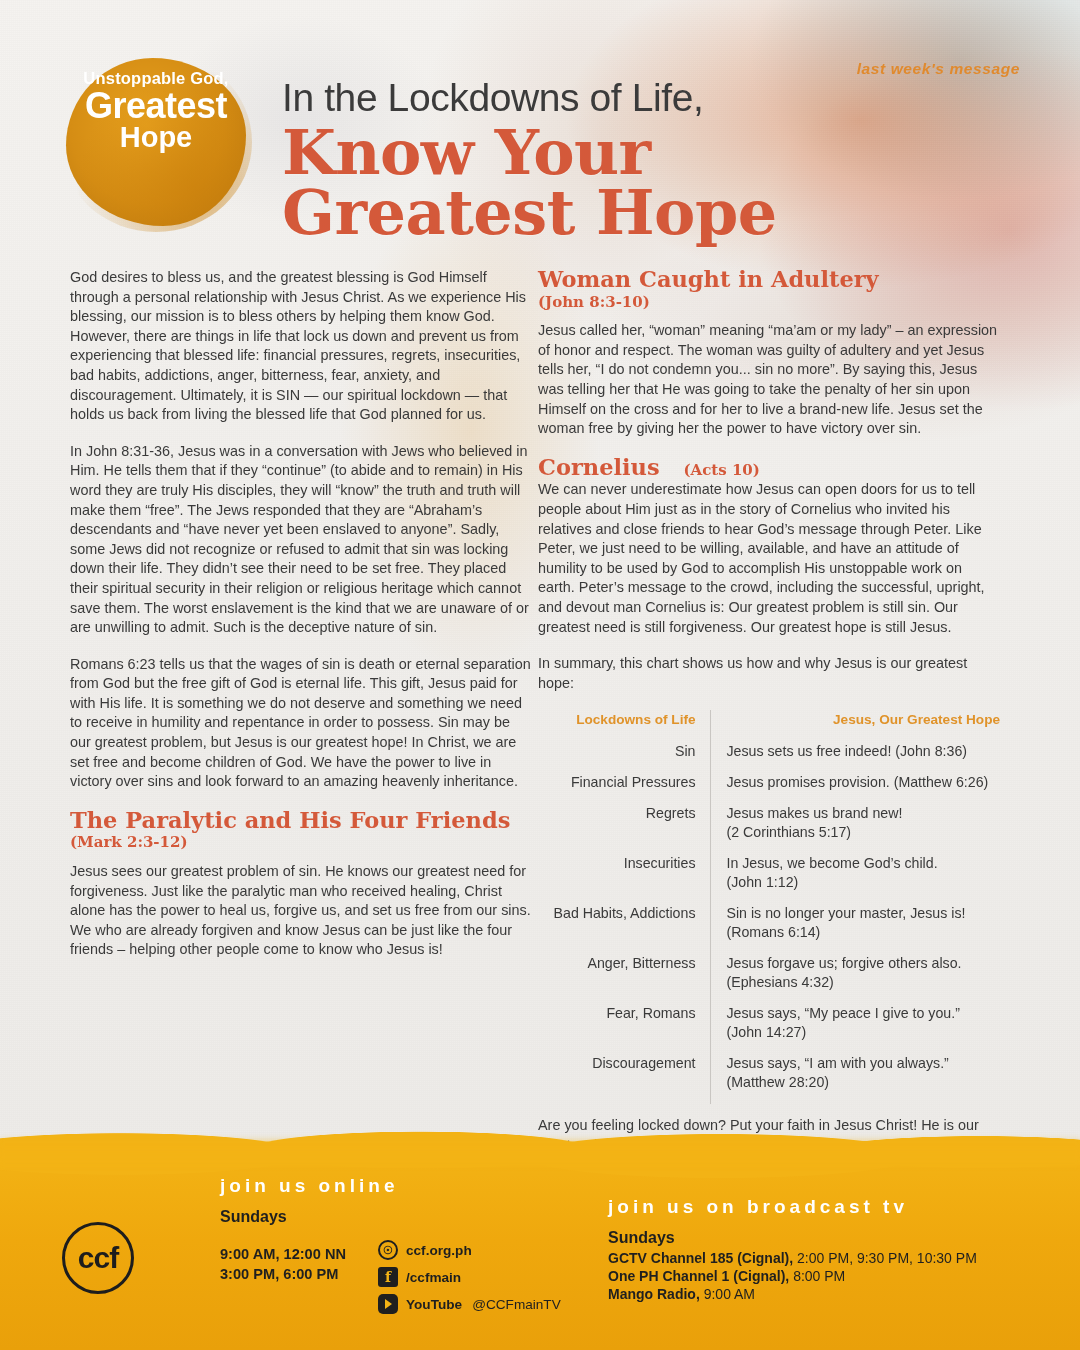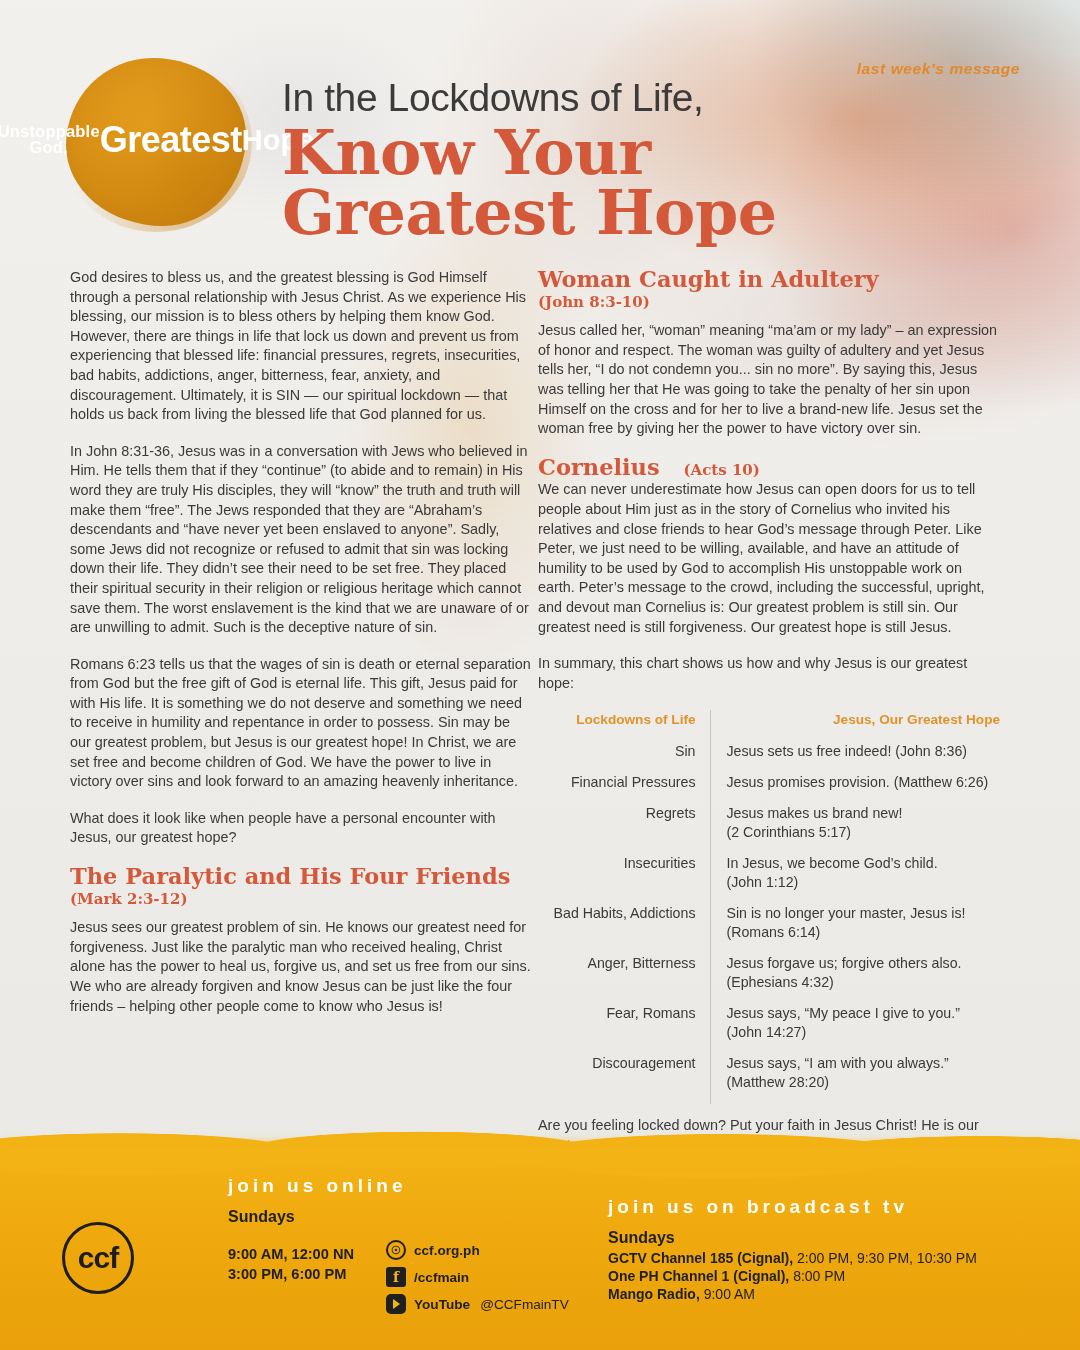--- a/index.html
+++ b/index.html
@@ -39,21 +39,21 @@
   
   .header { position: absolute; left: 0; top: 0; width: 1080px; height: 250px; }
   .last-week {
     position: absolute; right: 60px; top: 60px;
     font-size: 15.5px; font-weight: bold; letter-spacing: .6px;
     color: #e08a2e; font-style: italic;
   }
   .badge {
     position: absolute; left: 58px; top: 70px;
     width: 196px; height: 140px;
-    display: flex; flex-direction: row; justify-content: center; align-items: center;
+    display: flex; flex-direction: column; justify-content: flex-start; align-items: center;
     text-align: center; color: #fff;
   }
   .badge .blob {
     position: absolute; left: 8px; top: -12px; width: 180px; height: 168px;
     background: radial-gradient(ellipse at 45% 40%, #e8a21f 0%, #d58d14 55%, #c47f10 78%, rgba(196,127,16,0.85) 100%);
     border-radius: 48% 52% 46% 54% / 52% 46% 54% 48%;
     filter: blur(0.3px);
   }
   .badge .blob:after{
     content:""; position:absolute; inset:-6px;
@@ -134,21 +134,21 @@
     filter: blur(2px);
   }
   .ccf-logo {
     position: absolute; left: 62px; bottom: 56px;
     width: 72px; height: 72px; border-radius: 50%;
     border: 3px solid #1d1d1d;
     display: flex; align-items: center; justify-content: center;
     color: #1d1d1d; font-size: 30px; font-weight: bold; letter-spacing: -1px;
   }
   .foot-col { position: absolute; color: #1f1f1f; }
-  .foot-col.online { left: 228px; bottom: 46px; width: 340px; }
+  .foot-col.online { left: 220px; bottom: 46px; width: 340px; }
   .foot-col.tv { left: 608px; bottom: 46px; width: 430px; }
   .foot-head {
     font-size: 19px; font-weight: bold; letter-spacing: 4px; margin-bottom: 11px; color: #fff;
   }
   .foot-sub { font-size: 16px; font-weight: bold; margin-bottom: 3px; }
   .foot-line { font-size: 14px; font-weight: bold; margin-bottom: 2px; }
   .foot-line .reg { font-weight: normal; }
   .times { position: absolute; left: 0; top: 36px; font-size: 14.6px; font-weight: bold; line-height: 20px; }
   .online-inner { position: relative; height: 96px; }
   .links { position: absolute; left: 158px; top: 32px; }
@@ -185,21 +185,20 @@
         <span>Know Your</span>
         <span class="ln2">Greatest Hope</span>
       </div>
     </div>
   </div>
 
   <div class="col left">
     <p>God desires to bless us, and the greatest blessing is God Himself through a personal relationship with Jesus Christ. As we experience His blessing, our mission is to bless others by helping them know God. However, there are things in life that lock us down and prevent us from experiencing that blessed life: financial pressures, regrets, insecurities, bad habits, addictions, anger, bitterness, fear, anxiety, and discouragement. Ultimately, it is SIN — our spiritual lockdown — that holds us back from living the blessed life that God planned for us.</p>
     <p>In John 8:31-36, Jesus was in a conversation with Jews who believed in Him. He tells them that if they “continue” (to abide and to remain) in His word they are truly His disciples, they will “know” the truth and truth will make them “free”. The Jews responded that they are “Abraham’s descendants and “have never yet been enslaved to anyone”. Sadly, some Jews did not recognize or refused to admit that sin was locking down their life. They didn’t see their need to be set free. They placed their spiritual security in their religion or religious heritage which cannot save them. The worst enslavement is the kind that we are unaware of or are unwilling to admit. Such is the deceptive nature of sin.</p>
     <p>Romans 6:23 tells us that the wages of sin is death or eternal separation from God but the free gift of God is eternal life. This gift, Jesus paid for with His life. It is something we do not deserve and something we need to receive in humility and repentance in order to possess. Sin may be our greatest problem, but Jesus is our greatest hope! In Christ, we are set free and become children of God. We have the power to live in victory over sins and look forward to an amazing heavenly inheritance.</p>
-    <p>What does it look like when people have a personal encounter with Jesus, our greatest hope?</p>
     <h2 class="sec sec-gap">The Paralytic and His Four Friends</h2>
     <div class="sec-ref">(Mark 2:3-12)</div>
     <p>Jesus sees our greatest problem of sin. He knows our greatest need for forgiveness. Just like the paralytic man who received healing, Christ alone has the power to heal us, forgive us, and set us free from our sins. We who are already forgiven and know Jesus can be just like the four friends – helping other people come to know who Jesus is!</p>
   </div>
 
   <div class="col right">
     <h2 class="sec">Woman Caught in Adultery</h2>
     <div class="sec-ref">(John 8:3-10)</div>
     <p>Jesus called her, “woman” meaning “ma’am or my lady” – an expression of honor and respect. The woman was guilty of adultery and yet Jesus tells her, “I do not condemn you... sin no more”. By saying this, Jesus was telling her that He was going to take the penalty of her sin upon Himself on the cross and for her to live a brand-new life. Jesus set the woman free by giving her the power to have victory over sin.</p>
 

